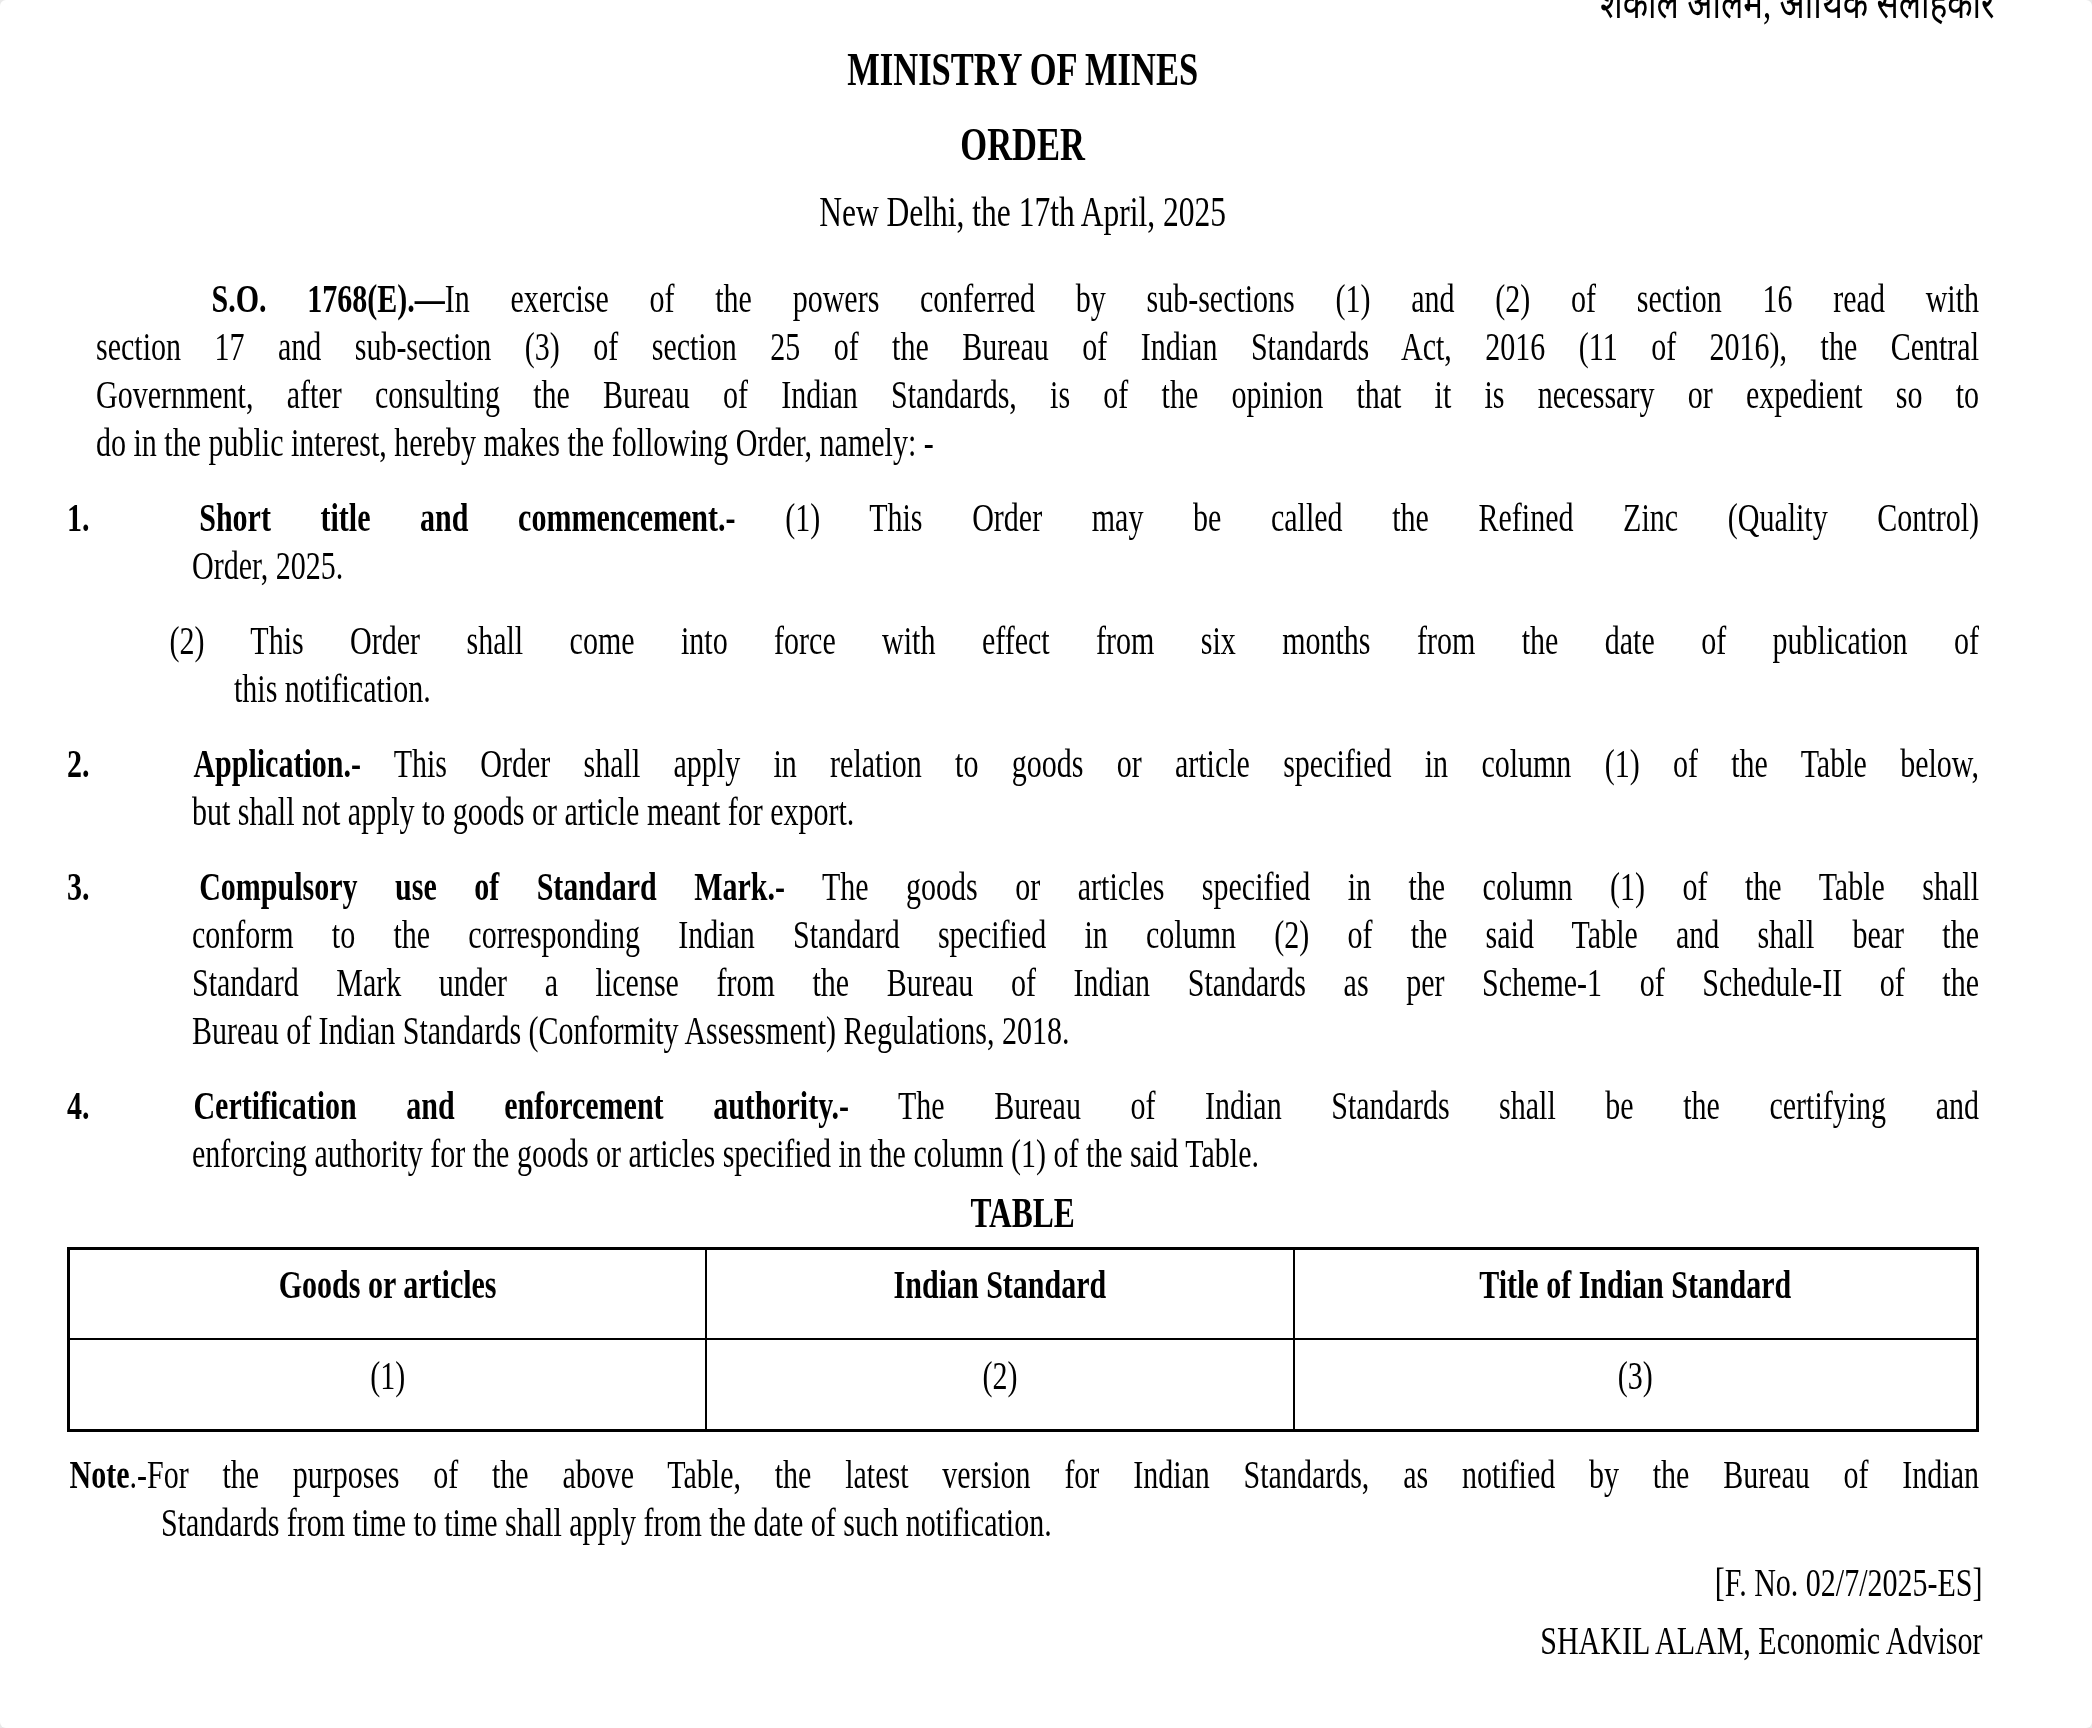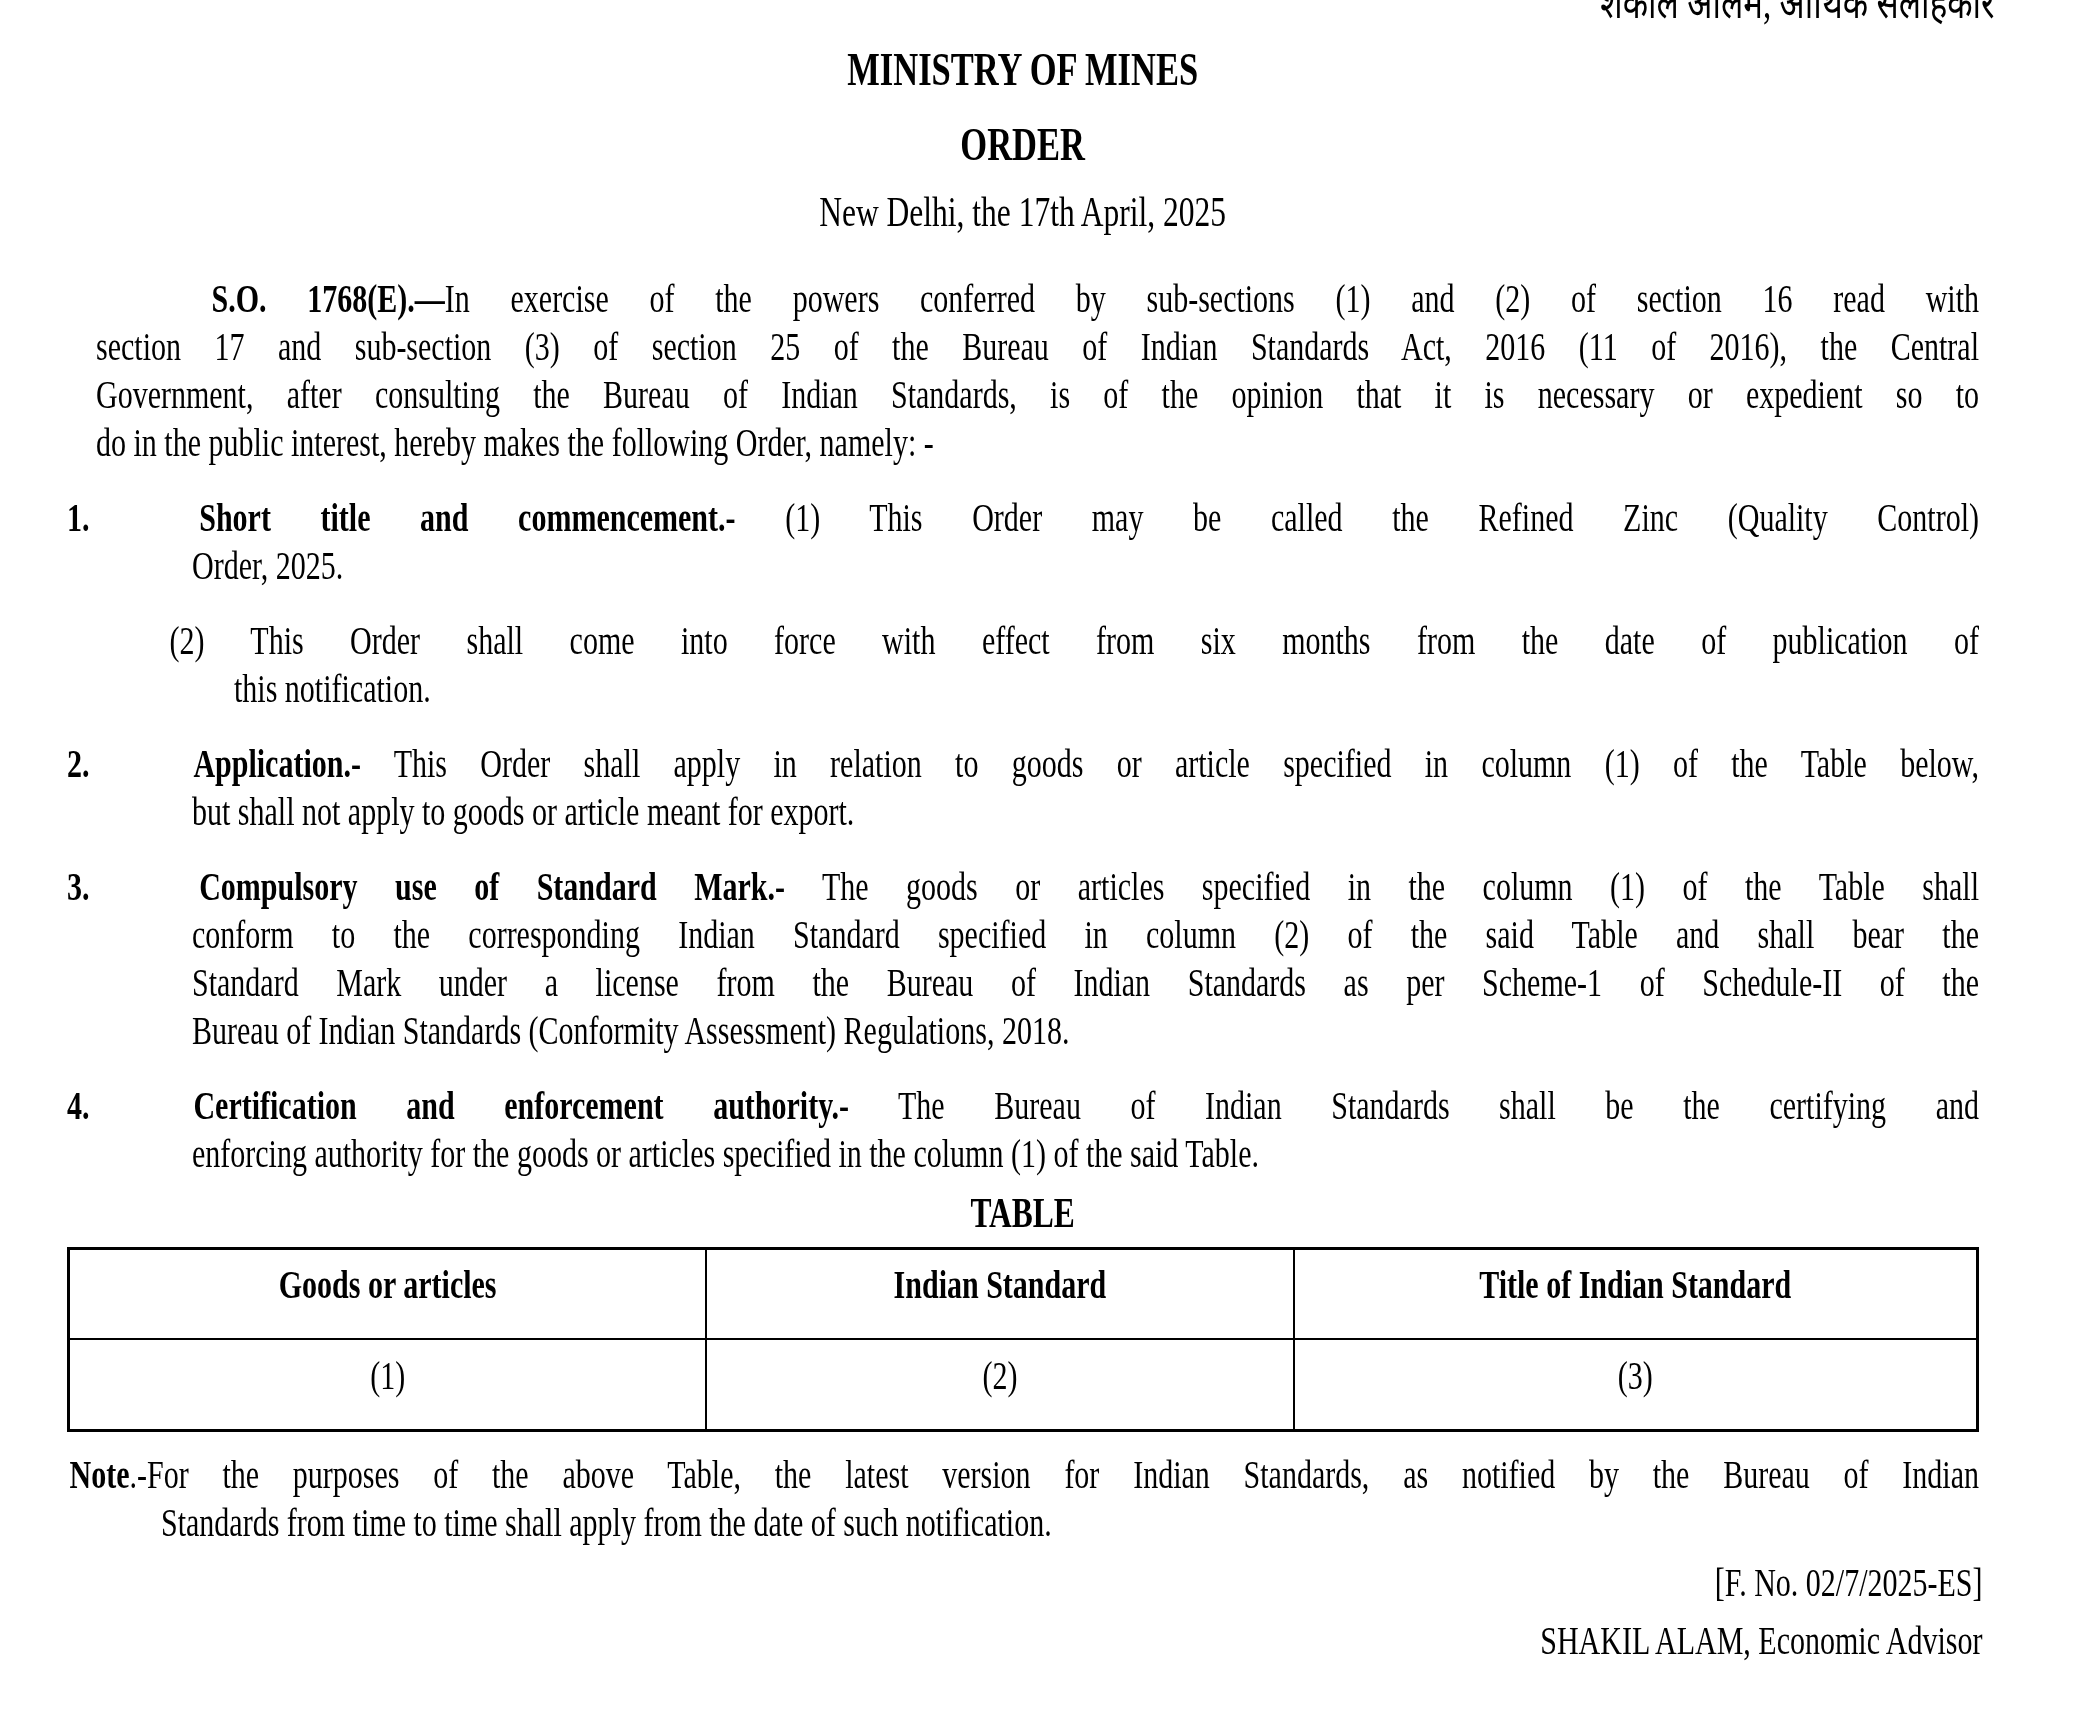--- a/index.html
+++ b/index.html
@@ -5,20 +5,21 @@
   html,body { margin:0; padding:0; background:#e9e9e9; }
   .sheet {
     position:relative;
     width:2092px; height:1728px;
     background:#ffffff;
     overflow:hidden;
     padding:0 113px 0 67px;
     box-sizing:border-box;
     color:#000;
     font-family:"Liberation Serif","DejaVu Serif",serif;
+    border-radius:6px;
   }
   
   .cx-left   { transform:scaleX(.75); transform-origin:0 0; }
   .cx-center { width:133.3333%; margin-left:-16.66665%; transform:scaleX(.75); transform-origin:50% 0; text-align:center; }
   .cx-right  { width:133.3333%; margin-left:-33.3333%;  transform:scaleX(.75); transform-origin:100% 0; text-align:right; }
 
   .hindi { font-size:44px; line-height:54px; margin-top:-23px; padding-right:61px; }
 
   .h-big   { font-size:46px; font-weight:bold; line-height:54px; }
   .m-ministry { margin-top:11.5px; }

